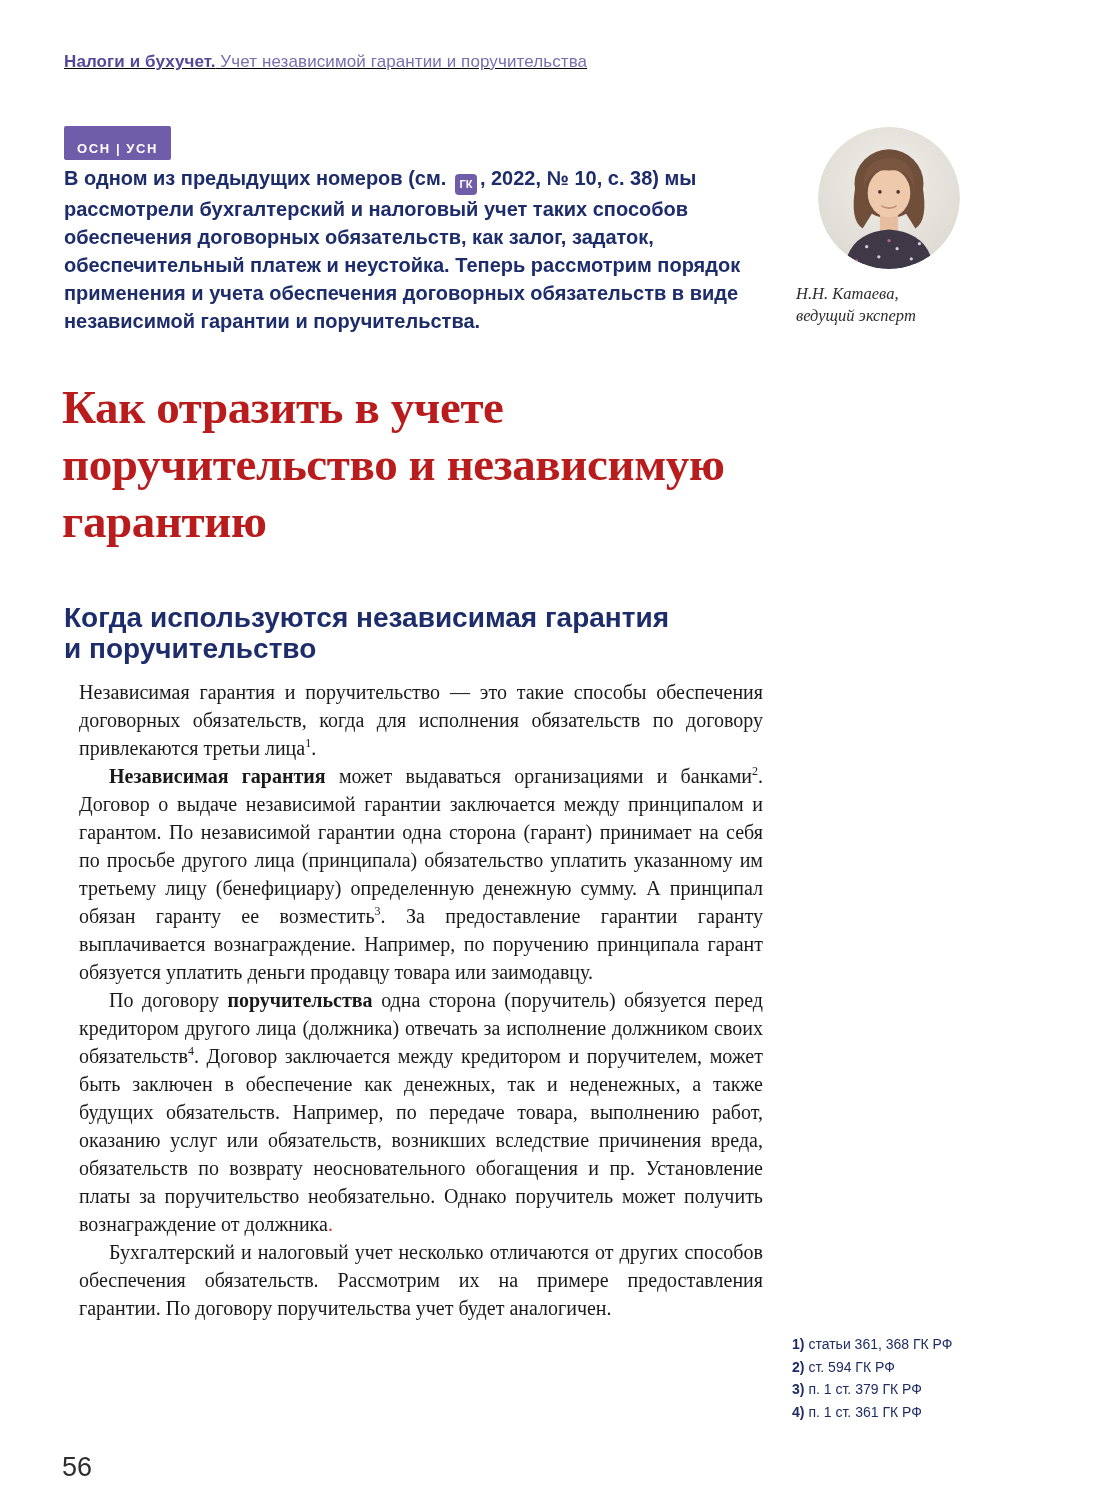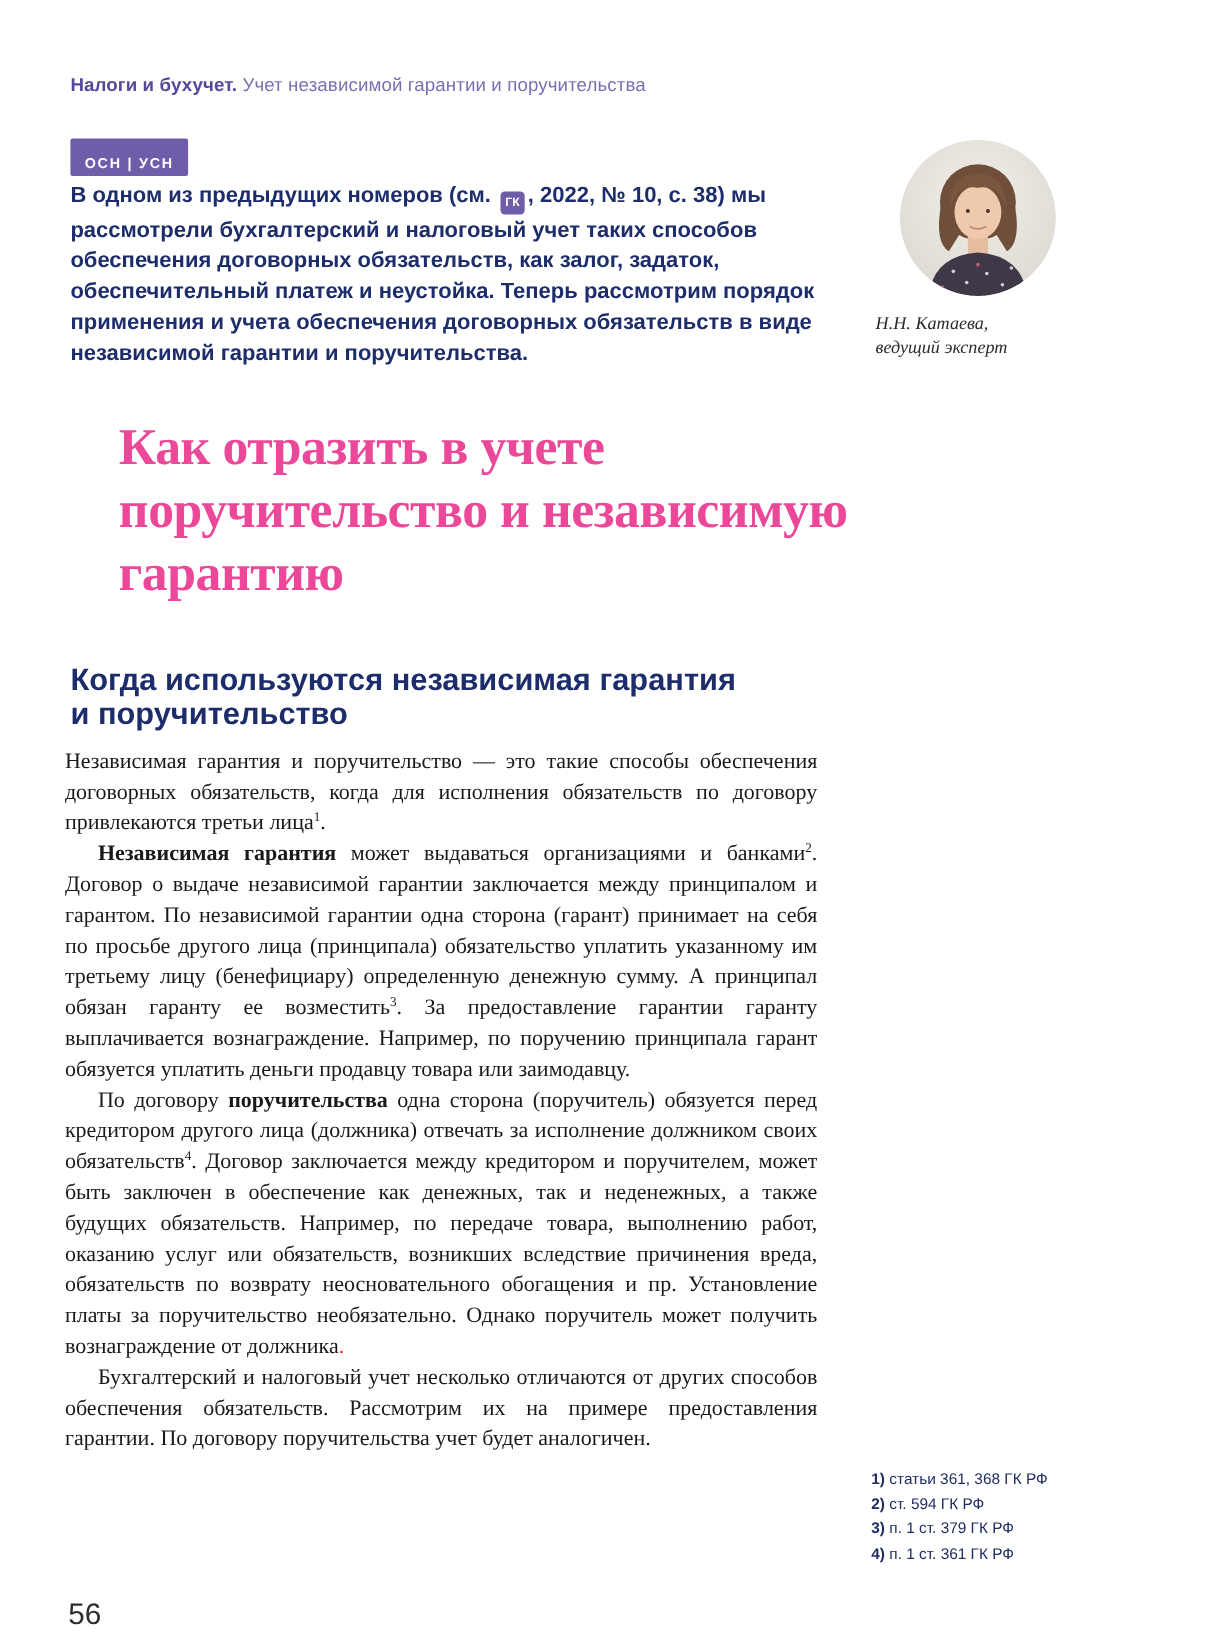--- a/index.html
+++ b/index.html
@@ -5,21 +5,21 @@
   * { margin:0; padding:0; box-sizing:border-box; }
   html,body { background:#ffffff; }
   body {
     width:1104px; height:1500px;
     font-family:"Liberation Sans", sans-serif;
     -webkit-font-smoothing:antialiased;
   }
   .page { position:relative; width:1104px; height:1500px; background:#ffffff; overflow:hidden; }
 
   
-  .runhead { position:absolute; left:64px; top:68px; font-size:17px; letter-spacing:0.1px; }
+  .runhead { position:absolute; left:64px; top:52px; font-size:17px; letter-spacing:0.1px;text-decoration:underline; }
   .rh-bold  { color:#55489b; font-weight:700; }
   .rh-light { color:#7b6fb2; font-weight:400; }
 
   
   .badge {
     position:absolute; left:64px; top:126px;
     background:#6f5da9; color:#ffffff;
     font-size:13px; font-weight:700; letter-spacing:1.6px;
     padding:15px 13px 4px; border-radius:2px;
   }
@@ -43,34 +43,34 @@
   .author-caption {
     margin-top:14px;
     font-family:"Liberation Serif", serif; font-style:italic;
     font-size:16.5px; line-height:22px; color:#2c2c2c;
   }
 
   
   .title {
     position:absolute; left:62px; top:379px; width:990px;
     font-family:"Liberation Serif", serif;
-    font-size:47px; line-height:57px; font-weight:700; color:#ec4899;
-    letter-spacing:-0.4px; white-space:pre-line;margin-left:46px;
+    font-size:47px; line-height:57px; font-weight:700; color:#b91c1c;
+    letter-spacing:-0.4px; white-space:pre-line;
   }
 
   
   .section-heading {
     position:absolute; left:64px; top:602px;
     font-size:28px; line-height:31px; font-weight:700; color:#1d2c6b;
     white-space:pre-line;
   }
 
   
   .body {
-    position:absolute; left:59px; top:678px; width:684px;
+    position:absolute; left:79px; top:678px; width:684px;
     font-family:"Liberation Serif", serif;
     font-size:20px; line-height:28px; color:#191919;
     text-align:justify; hyphens:auto;
   }
   .para { text-indent:30px; }
   .para.no-indent { text-indent:0; }
   sup { font-size:0.6em; line-height:0; vertical-align:super; }
   .red { color:#e23a1f; }
 
   

